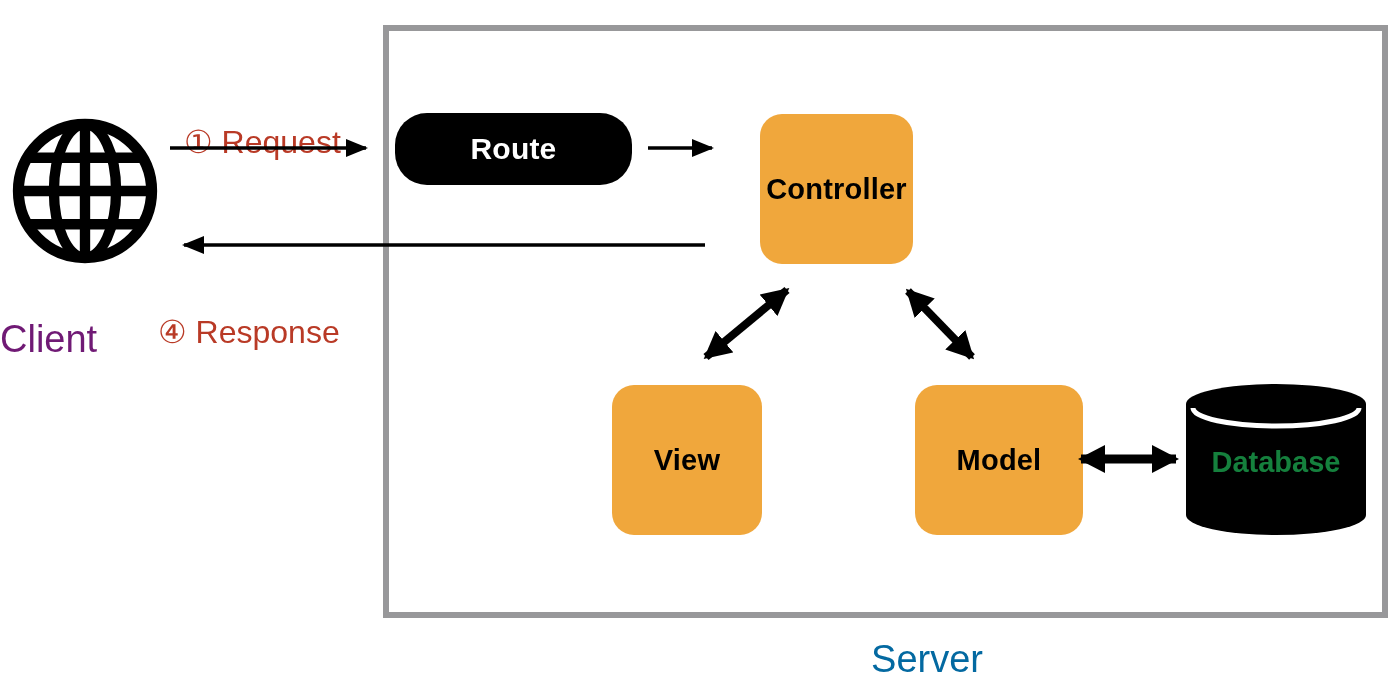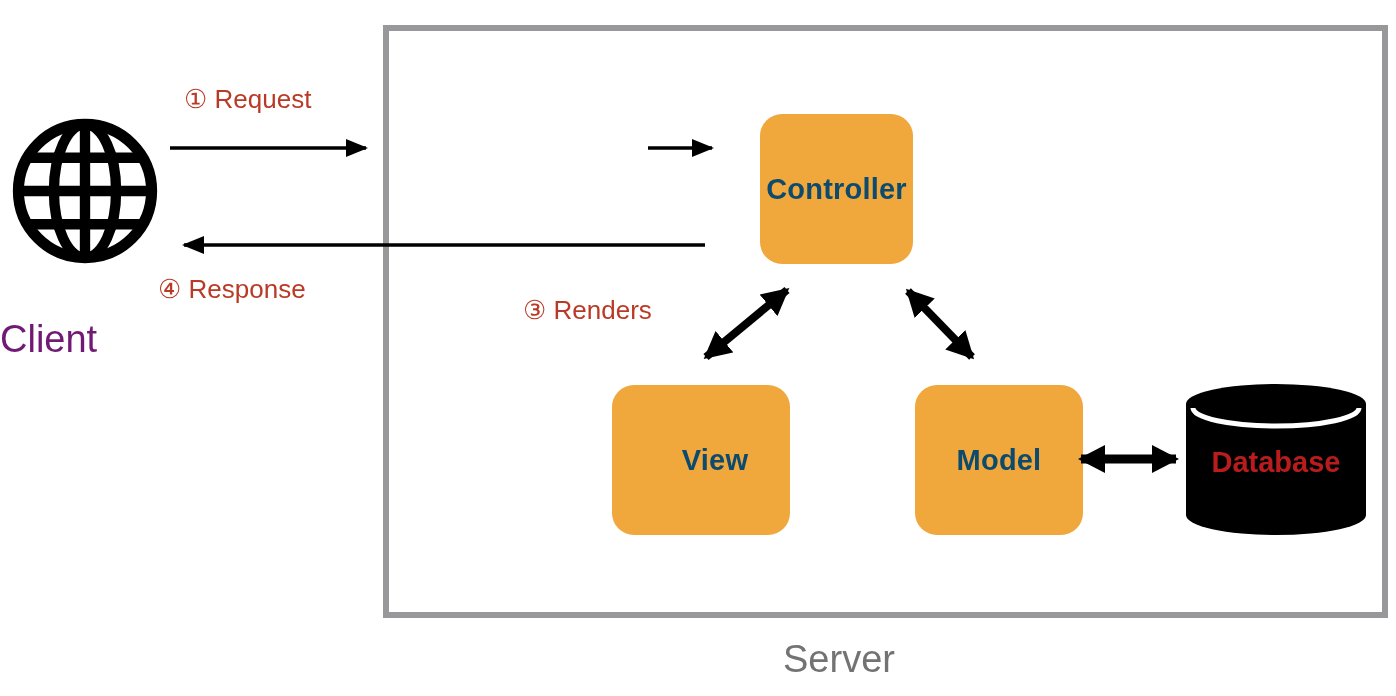--- a/index.html
+++ b/index.html
@@ -45,39 +45,39 @@
     background: #000000;
     border-radius: 32px;
   }
   .route-box .node-label { color: #ffffff; font-weight: 700; font-size: 30px; }
   .orange-box {
     background: #f0a73c;
     border-radius: 22px;
     width: 153px; height: 150px;
   }
   .controller-box { left: 760px; top: 114px; }
-  .view-box      { left: 612px; top: 385px; width: 150px; padding-left: 28px; }
+  .view-box      { left: 612px; top: 385px; width: 150px; }
   .model-box     { left: 915px; top: 385px; width: 168px; }
-  .orange-box .node-label { color: #0c4a6e; }
+  .orange-box .node-label { color: #000000; }
   
   .database-wrap {
     position: absolute;
     left: 1185px; top: 383px;
     width: 182px; height: 154px;
     z-index: 2;
   }
   .database-wrap svg { position: absolute; left: 0; top: 0; }
   .database-label {
     position: absolute;
     left: 0; top: 0;
     width: 100%; height: 100%;
     display: flex;
     align-items: center;
     justify-content: center;
-    color: #b91c1c;
+    color: #15803d;
     font-weight: 700;
     font-size: 29px;
     padding-top: 4px;
     box-sizing: border-box;
   }
   
   .globe-wrap {
     position: absolute;
     left: 11px; top: 117px;
     width: 148px; height: 148px;
@@ -89,32 +89,33 @@
     width: 172px;
     text-align: left;
     font-size: 38px;
     color: #701a75;
     z-index: 2;
   }
   .server-label {
     position: absolute;
     left: 783px; top: 638px;
     width: 200px;
-    text-align: left;
+    text-align: right;
     font-size: 38px;
-    color: #737373;
+    color: #0369a1;
     z-index: 2;
   }
   
   .flow-label {
     position: absolute;
     color: #b93a26;
-    font-size: 26px;
+    font-size: 32px;
     white-space: nowrap;
     z-index: 3;
+    margin-top: 39px;
   }
   .request-label  { left: 184px;  top: 84px;  }
   .response-label { left: 158px;  top: 274px; }
   .renders-label  { left: 523px;  top: 295px; }
   .gather-label   { left: 985px;  top: 296px; }
   
   .arrows {
     position: absolute;
     left: 0; top: 0;
     z-index: 4;
@@ -135,20 +136,23 @@
         <ellipse cx="50" cy="50" rx="21" ry="45"></ellipse>
         <line x1="50" y1="5" x2="50" y2="95"></line>
         <line x1="5" y1="50" x2="95" y2="50"></line>
         <line x1="11.5" y1="27.5" x2="88.5" y2="27.5"></line>
         <line x1="11.5" y1="72.5" x2="88.5" y2="72.5"></line>
       </g>
     </svg>
   </div>
   <div class="client-label">Client</div>
 
+  <div class="node route-box">
+    <span class="node-label">Route</span>
+  </div>
 
   <div class="node orange-box controller-box">
     <span class="node-label">Controller</span>
   </div>
 
   <div class="node orange-box view-box">
     <span class="node-label">View</span>
   </div>
 
   <div class="node orange-box model-box">
@@ -160,21 +164,20 @@
       <ellipse cx="91" cy="132" rx="90" ry="20" fill="#000000"></ellipse>
       <rect x="1" y="21" width="180" height="111" fill="#000000"></rect>
       <ellipse cx="91" cy="21" rx="90" ry="20" fill="#000000"></ellipse>
       <path d="M 8 25 A 83 18 0 0 0 174 25" fill="none" stroke="#ffffff" stroke-width="5"></path>
     </svg>
     <div class="database-label">Database</div>
   </div>
 
   <div class="flow-label request-label">① Request</div>
   <div class="flow-label response-label">④ Response</div>
-  <div class="flow-label renders-label">③ Renders</div>
 
   <div class="server-label">Server</div>
 
   <svg class="arrows" width="1396" height="696" viewBox="0 0 1396 696">
     <defs>
       <marker id="thinhead" markerUnits="userSpaceOnUse" markerWidth="22" markerHeight="18" refX="20" refY="9" orient="auto">
         <path d="M0,0 L22,9 L0,18 Z" fill="#000000"></path>
       </marker>
       <marker id="bighead" markerUnits="userSpaceOnUse" markerWidth="27" markerHeight="28" refX="24" refY="14" orient="auto-start-reverse">
         <path d="M0,0 L27,14 L0,28 Z" fill="#000000"></path>

